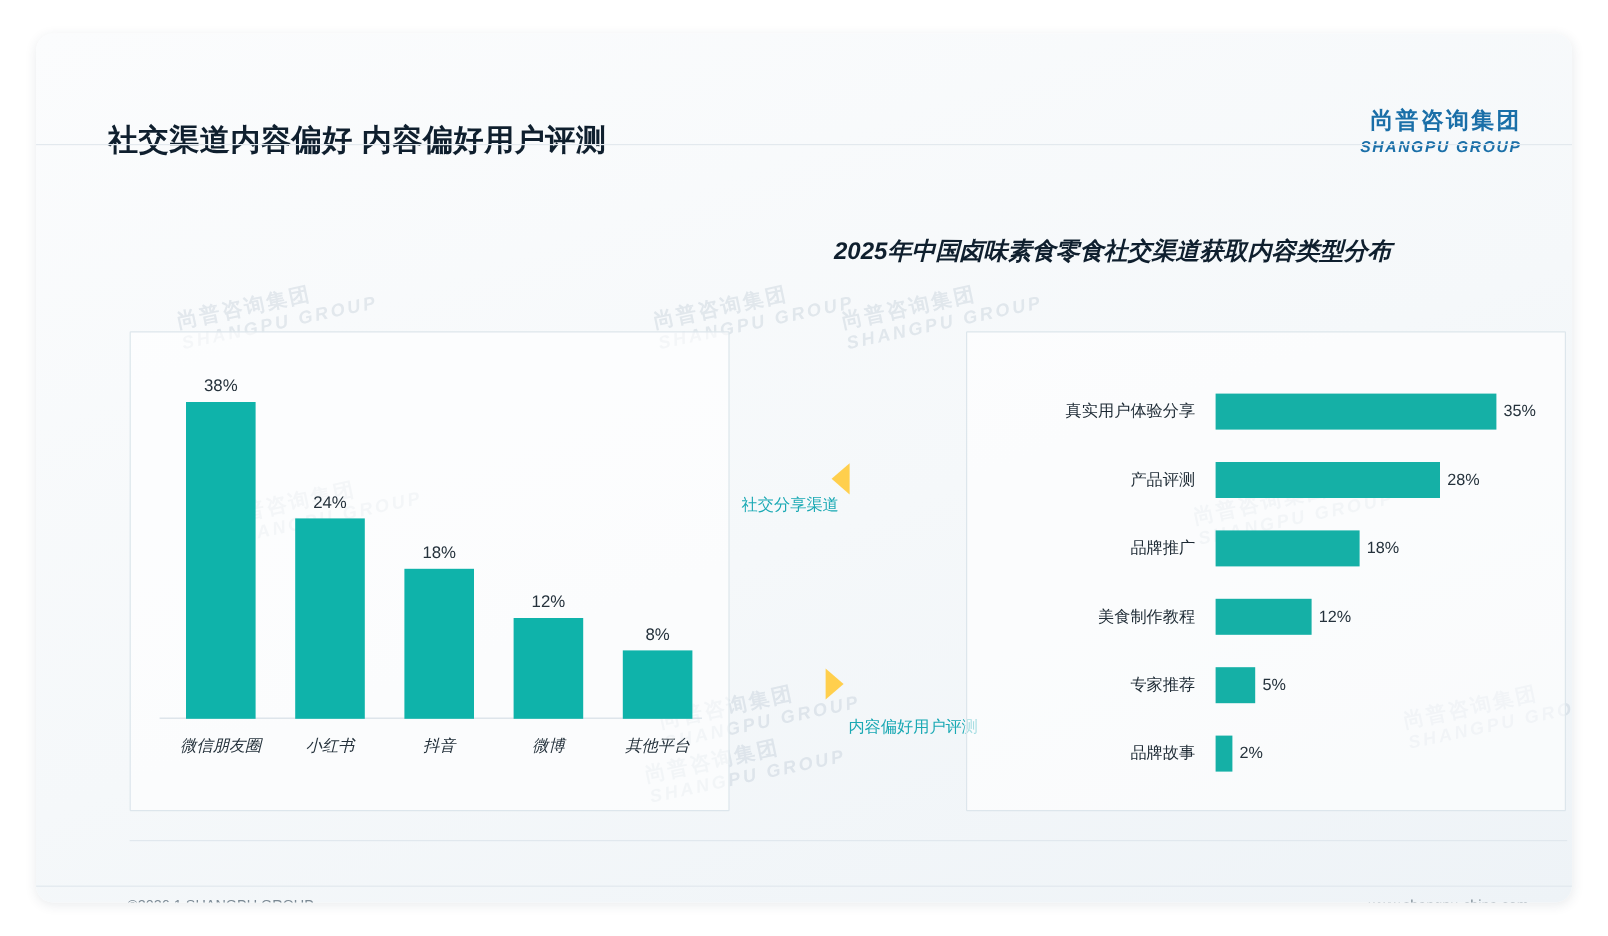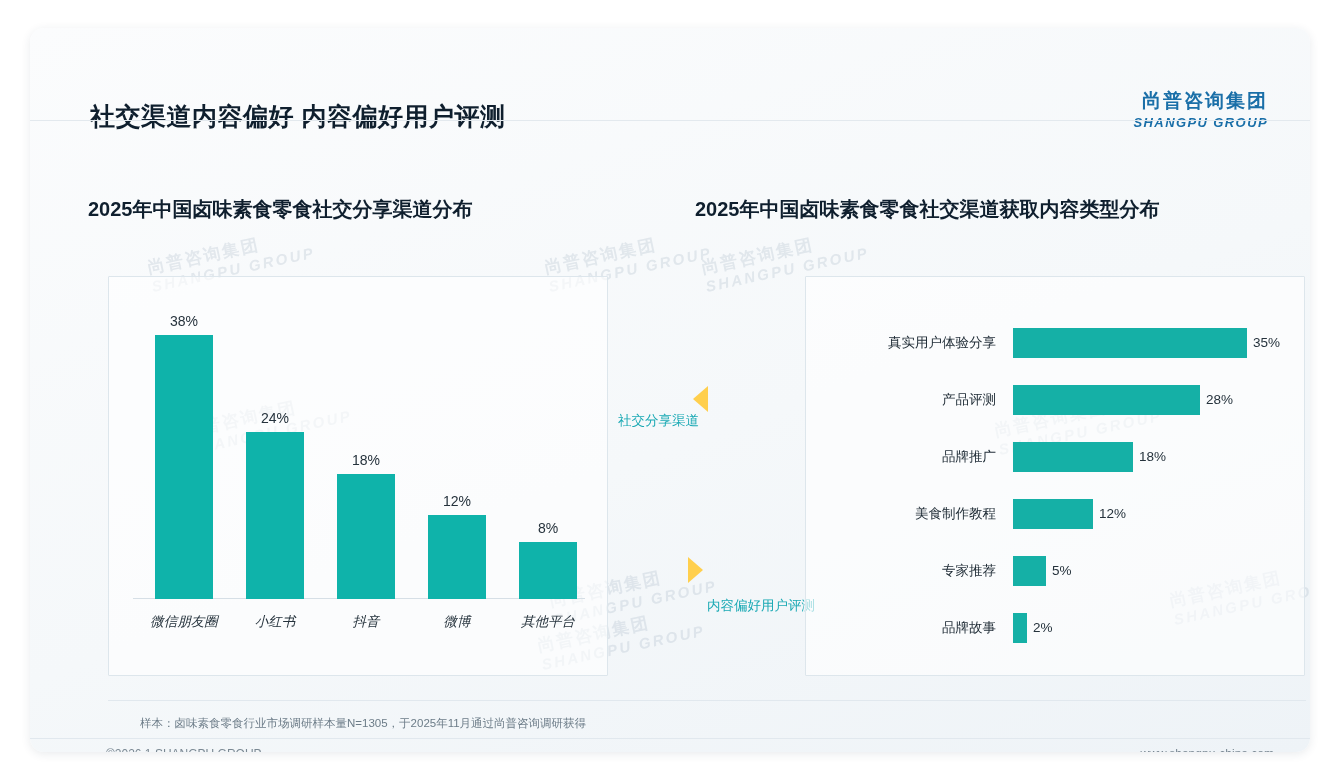--- a/index.html
+++ b/index.html
@@ -43,21 +43,21 @@
     font-size: 13px; font-weight: bold; color: #1a6fa8;
     font-style: italic; letter-spacing: 1.4px; margin-top: 1px;
   }
 
   
   .panel-title {
     position: absolute; font-size: 20px; font-weight: bold; color: #0f1f2e;
     white-space: nowrap;
   }
   #title-left  { left: 58px;  top: 168px; }
-  #title-right { left: 665px; top: 168px; }
+  #title-right { left: 665px; top: 168px; font-style: italic; }
 
   
   .wm {
     position: absolute;
     color: rgba(120,145,165,0.17);
     font-weight: bold;
     transform: rotate(-12deg);
     pointer-events: none;
     white-space: nowrap;
     line-height: 1.25;
@@ -161,21 +161,20 @@
 
   <div id="header">
     <div id="slide-title">社交渠道内容偏好 内容偏好用户评测</div>
     <div id="logo">
       <div class="logo-cn">尚普咨询集团</div>
       <div class="logo-en">SHANGPU GROUP</div>
     </div>
   </div>
   <div id="header-rule"></div>
 
-  <div class="panel-title" id="title-left">2025年中国卤味素食零食社交分享渠道分布</div>
   <div class="panel-title" id="title-right">2025年中国卤味素食零食社交渠道获取内容类型分布</div>
 
   <div class="wm" style="left:118px; top:212px;">
     <div class="w1">尚普咨询集团</div>
       <div class="w2">SHANGPU GROUP</div>
   </div>
   <div class="wm" style="left:515px; top:212px;">
     <div class="w1">尚普咨询集团</div>
       <div class="w2">SHANGPU GROUP</div>
   </div>
@@ -282,18 +281,17 @@
       <div class="hrow" style="top:336px;">
         <div class="hlabel">品牌故事</div>
         <div class="hbar" style="width:14px;"></div>
         <div class="hval" style="left:20px;">2%</div>
       </div>
 
     </div>
   </div>
 
   <div id="note-rule"></div>
-  <div id="footnote">样本：卤味素食零食行业市场调研样本量N=1305，于2025年11月通过尚普咨询调研获得</div>
   <div id="footer-rule"></div>
   <div id="copyright">©2026.1 SHANGPU GROUP</div>
   <div id="website">www.shangpu-china.com</div>
 
 </div>
 
 </body></html>

